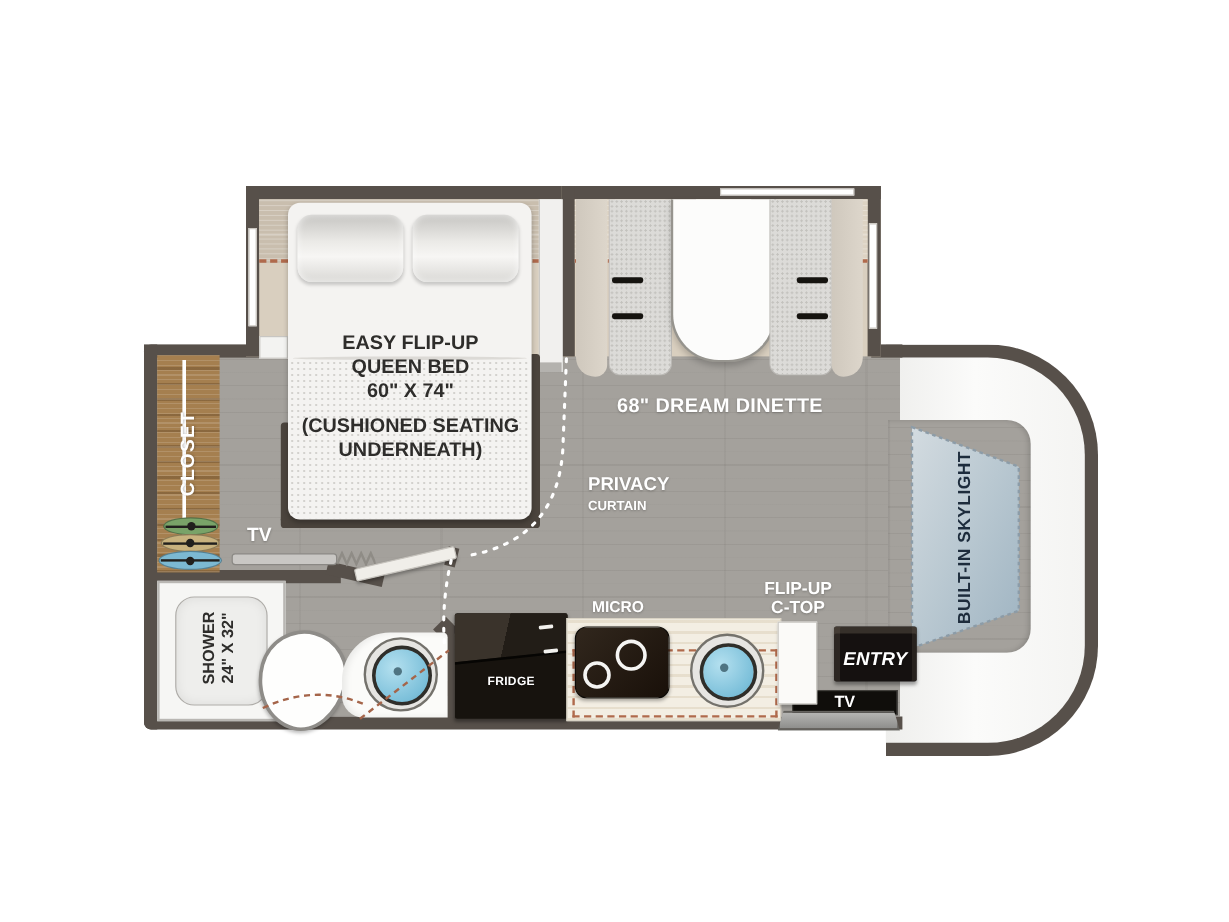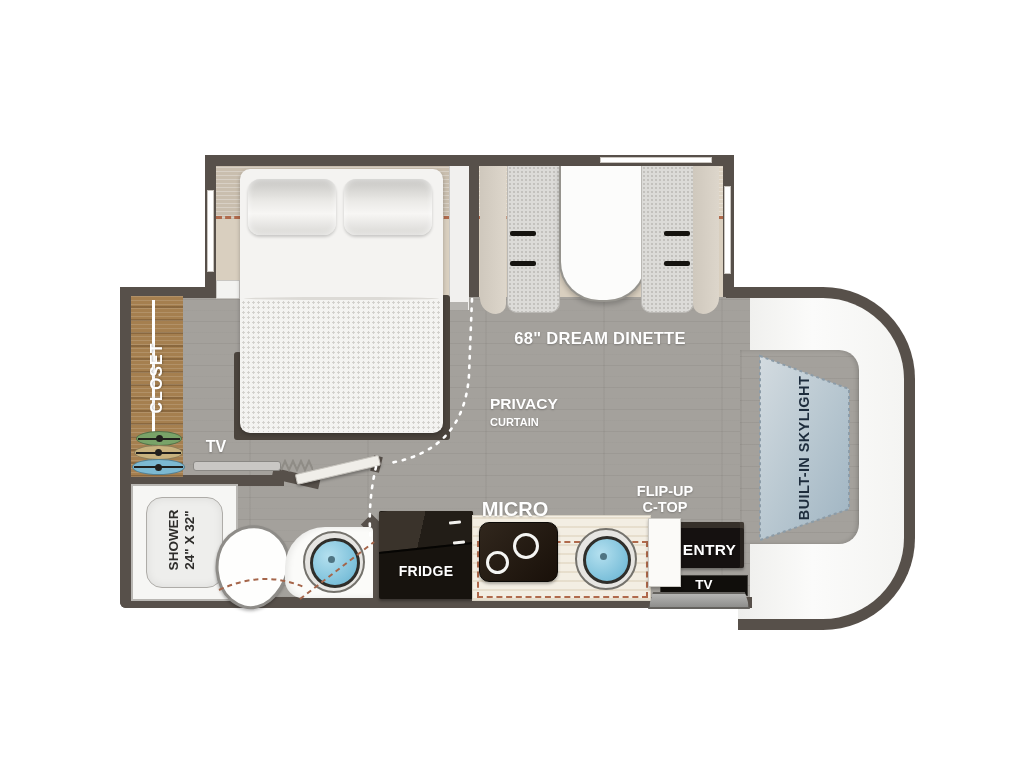--- a/index.html
+++ b/index.html
@@ -144,20 +144,27 @@
   <div class="abs" style="left:449px;top:302px;width:19px;height:8px;background:#b4b2ae;z-index:6;"></div>
   <div class="abs bedtrim" style="left:234px;top:430px;width:216px;height:10px;z-index:6;"></div>
   <div class="abs bedtrim" style="left:234px;top:352px;width:8px;height:84px;z-index:6;"></div>
   <div class="abs bedtrim" style="left:441px;top:295px;width:9px;height:141px;z-index:6;"></div>
   <div class="abs mattress" style="left:240px;top:169px;width:203px;height:264px;z-index:6;">
     <div class="abs foldline" style="left:4px;top:128px;width:195px;height:3px;"></div>
     <div class="abs duvet" style="left:1px;top:131px;width:201px;height:132px;"></div>
   </div>
   <div class="abs pillow" style="left:248px;top:179px;width:88px;height:56px;z-index:7;"></div>
   <div class="abs pillow" style="left:344px;top:179px;width:88px;height:56px;z-index:7;"></div>
+  <div class="abs center" style="left:246px;top:276px;width:192px;z-index:8;line-height:20px;">
+    <div class="lbl-dark" style="font-size:16.5px;">EASY FLIP-UP</div>
+    <div class="lbl-dark" style="font-size:16.5px;">QUEEN BED</div>
+    <div class="lbl-dark" style="font-size:16.5px;">60" X 74"</div>
+    <div class="lbl-dark" style="font-size:16.5px;margin-top:9px;">(CUSHIONED SEATING</div>
+    <div class="lbl-dark" style="font-size:16.5px;">UNDERNEATH)</div>
+  </div>
 
   <div class="abs backrest" style="left:480px;top:166px;width:26px;height:148px;border-radius:0 0 10px 16px;z-index:6;"></div>
   <div class="abs bench" style="left:507px;top:166px;width:51px;height:146px;z-index:6;"></div>
   <div class="abs dtable" style="left:559px;top:166px;width:84px;height:134px;z-index:6;"></div>
   <div class="abs bench" style="left:641px;top:166px;width:51px;height:146px;z-index:6;"></div>
   <div class="abs backrest" style="left:693px;top:166px;width:26px;height:148px;border-radius:0 0 16px 10px;z-index:6;"></div>
   <div class="abs belt" style="left:510px;top:231px;width:26px;height:5px;z-index:7;"></div>
   <div class="abs belt" style="left:510px;top:261px;width:26px;height:5px;z-index:7;"></div>
   <div class="abs belt" style="left:664px;top:231px;width:26px;height:5px;z-index:7;"></div>
   <div class="abs belt" style="left:664px;top:261px;width:26px;height:5px;z-index:7;"></div>
@@ -208,40 +215,40 @@
   <div class="abs sink-bowl" style="left:310px;top:538px;width:44px;height:44px;z-index:7;"></div>
   <div class="abs sink-dot" style="left:328px;top:556px;width:7px;height:7px;z-index:8;"></div>
 
   <div class="abs wall" style="left:364px;top:524px;width:15px;height:74px;z-index:5;"></div>
   <div class="abs wall" style="left:364px;top:517px;width:15px;height:15px;transform:rotate(45deg);z-index:5;"></div>
 
   <div class="abs blackbox" style="left:379px;top:511px;width:94px;height:88px;z-index:6;overflow:hidden;">
     <div class="fridge-facet abs" style="left:0;top:-4px;width:94px;height:40px;"></div>
     <div class="abs tick" style="left:70px;top:10px;width:12px;height:3px;transform:rotate(-6deg);"></div>
     <div class="abs tick" style="left:74px;top:30px;width:12px;height:3px;transform:rotate(-6deg);"></div>
-    <div class="abs center lbl" style="left:0;top:52px;width:94px;font-size:14px;letter-spacing:0.3px;">FRIDGE</div>
+    <div class="abs center lbl" style="left:0;top:52px;width:94px;font-size:10px;letter-spacing:0.3px;">FRIDGE</div>
   </div>
 
   <div class="abs counter" style="left:472px;top:515px;width:177px;height:84px;z-index:6;"></div>
   <div class="abs counter-dash" style="left:477px;top:541px;width:167px;height:53px;z-index:7;"></div>
   <div class="abs cooktop" style="left:479px;top:522px;width:77px;height:58px;z-index:7;"></div>
   <div class="abs ring" style="left:513px;top:533px;width:20px;height:20px;z-index:8;"></div>
   <div class="abs ring" style="left:486px;top:551px;width:17px;height:17px;z-index:8;"></div>
   <div class="abs sink-outer" style="left:575px;top:528px;width:58px;height:58px;z-index:7;"></div>
   <div class="abs sink-bowl" style="left:583px;top:536px;width:42px;height:42px;z-index:7;"></div>
   <div class="abs sink-dot" style="left:600px;top:553px;width:7px;height:7px;z-index:8;"></div>
-  <div class="abs center lbl" style="left:470px;top:498px;width:90px;font-size:20px;z-index:8;">MICRO</div>
+  <div class="abs center lbl" style="left:470px;top:498px;width:90px;font-size:13px;z-index:8;">MICRO</div>
 
   <div class="abs fliptop" style="left:648px;top:518px;width:31px;height:67px;z-index:7;"></div>
   <div class="abs center" style="left:627px;top:483px;width:76px;line-height:16px;z-index:8;">
     <div class="lbl" style="font-size:14.5px;">FLIP-UP</div>
     <div class="lbl" style="font-size:14.5px;">C-TOP</div>
   </div>
 
-  <div class="abs entrybox" style="left:675px;top:522px;width:69px;height:46px;z-index:6;">
+  <div class="abs entrybox" style="left:695px;top:522px;width:69px;height:46px;z-index:6;font-style:italic;">
     <div class="abs center lbl" style="left:0;top:19px;width:69px;font-size:15.5px;letter-spacing:0.3px;">ENTRY</div>
   </div>
   <div class="abs tvstrip" style="left:660px;top:575px;width:86px;height:19px;z-index:6;">
     <div class="abs center lbl" style="left:0;top:1px;width:86px;font-size:13.5px;">TV</div>
   </div>
   <div class="abs step" style="left:648px;top:592px;width:98px;height:13px;z-index:7;"></div>
 
   <svg class="abs" style="left:0;top:0;z-index:7;pointer-events:none;" width="1024" height="768" viewBox="0 0 1024 768">
     <path d="M 472,299 L 469,375 Q 464,450 390,463" fill="none" stroke="#ffffff" stroke-width="2.6" stroke-dasharray="2.5,7" stroke-linecap="round"></path>
     <path d="M 376,467 Q 367,505 371,544" fill="none" stroke="#ffffff" stroke-width="2.6" stroke-dasharray="2.5,7" stroke-linecap="round"></path>

